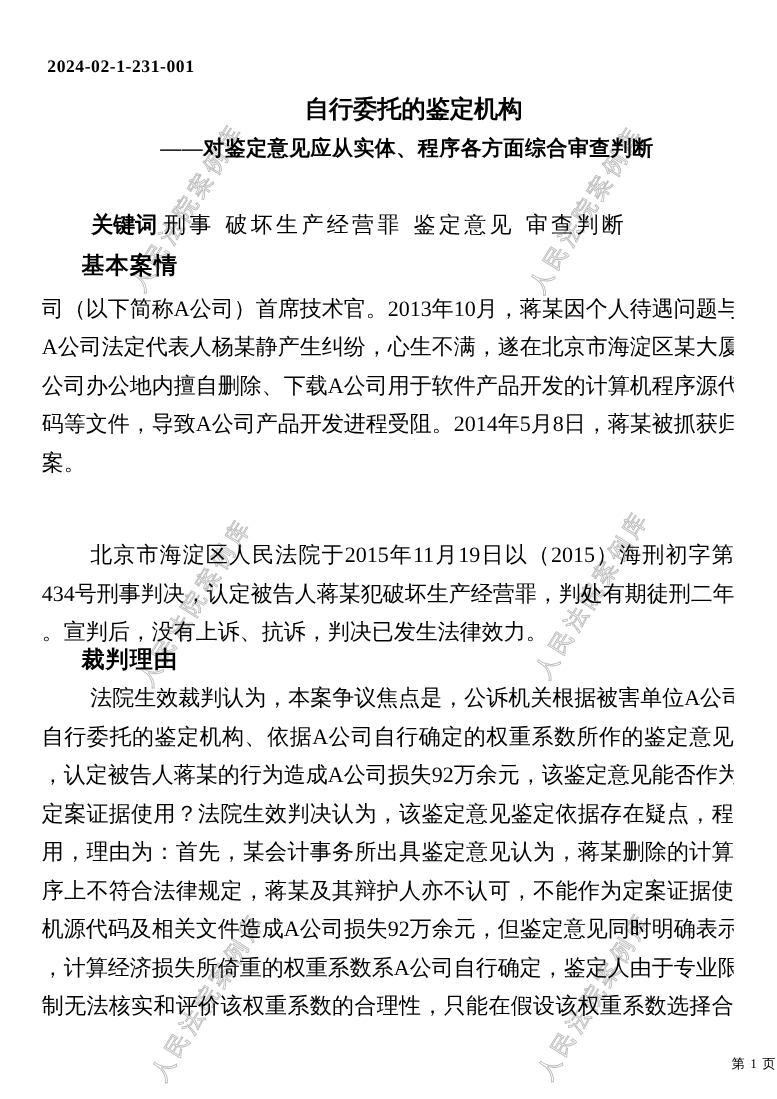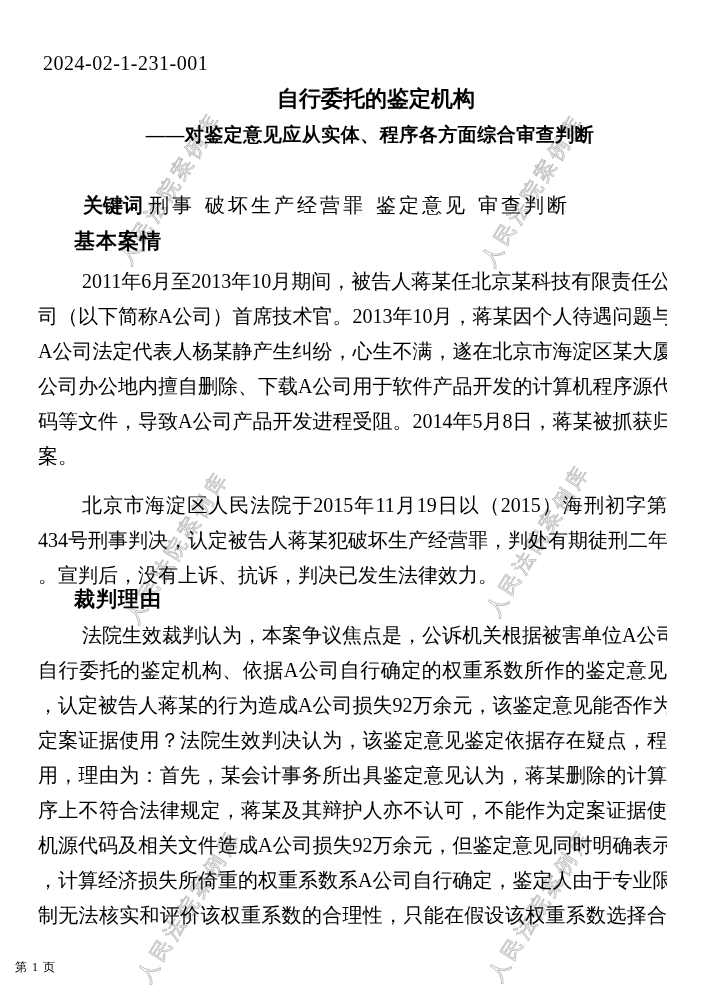--- a/index.html
+++ b/index.html
@@ -24,21 +24,21 @@
     font-family: "Liberation Sans", sans-serif;
     color: rgba(150,150,150,0.42);
   }
   @supports (-webkit-text-stroke: 1px #999) {
     .wm { color: transparent; -webkit-text-stroke: 0.8px rgba(148,148,148,0.65); }
   }
   
   .content { position: absolute; inset: 0; z-index: 1; }
   .doc-number {
     position: absolute; left: 43px; top: 52px;
-    font-size: 20px; letter-spacing: 0.5px;
+    font-size: 16px; letter-spacing: 0.5px; font-weight: bold;
   }
   .title {
     position: absolute; left: 0; right: 0; top: 84px;
     text-align: center; padding-left: 46px;
     font-size: 22px; font-weight: bold;
     font-family: "Liberation Serif", serif;
   }
   .subtitle {
     position: absolute; left: 0; right: 0; top: 122px;
     text-align: center; padding-left: 34px;
@@ -70,22 +70,22 @@
     height: 35px; line-height: 35px;
     font-size: 20px;
     text-align: justify;
     text-align-last: justify;
     overflow: hidden;
     white-space: nowrap;
   }
   .line.first { text-indent: 44px; }
   .line.short { text-align-last: left; white-space: normal; }
   .footer {
-    position: absolute; left: 15px; right: 0; top: 959px;
-    text-align: left;
+    position: absolute; left: 0; right: 0; top: 959px;
+    text-align: right;
     font-size: 12px; letter-spacing: 1px;
   }
 </style>
 </head>
 <body>
 
 <div class="page">
 
   <div class="wm-layer">
       <div class="wm" style="left: 170px; top: 188px;">人民法院案例库</div>
@@ -104,21 +104,20 @@
 
     <div class="subtitle">——对鉴定意见应从实体、程序各方面综合审查判断</div>
 
     <div class="kw-line">
       <span class="kw-label">关键词</span><span><span class="kw-item">刑事</span><span class="kw-item">破坏生产经营罪</span><span class="kw-item">鉴定意见</span><span class="kw-item">审查判断</span></span>
     </div>
 
     <div class="sec-heading" id="h-basic">基本案情</div>
 
     <div class="para" id="para-0-0">
-        <div class="line first">2011年6月至2013年10月期间，被告人蒋某任北京某科技有限责任公</div>
         <div class="line">司（以下简称A公司）首席技术官。2013年10月，蒋某因个人待遇问题与</div>
         <div class="line">A公司法定代表人杨某静产生纠纷，心生不满，遂在北京市海淀区某大厦</div>
         <div class="line">公司办公地内擅自删除、下载A公司用于软件产品开发的计算机程序源代</div>
         <div class="line">码等文件，导致A公司产品开发进程受阻。2014年5月8日，蒋某被抓获归</div>
         <div class="line short">案。</div>
       </div>
 
     <div class="para" id="para-0-1">
         <div class="line first">北京市海淀区人民法院于2015年11月19日以（2015）海刑初字第</div>
         <div class="line">434号刑事判决，认定被告人蒋某犯破坏生产经营罪，判处有期徒刑二年</div>

